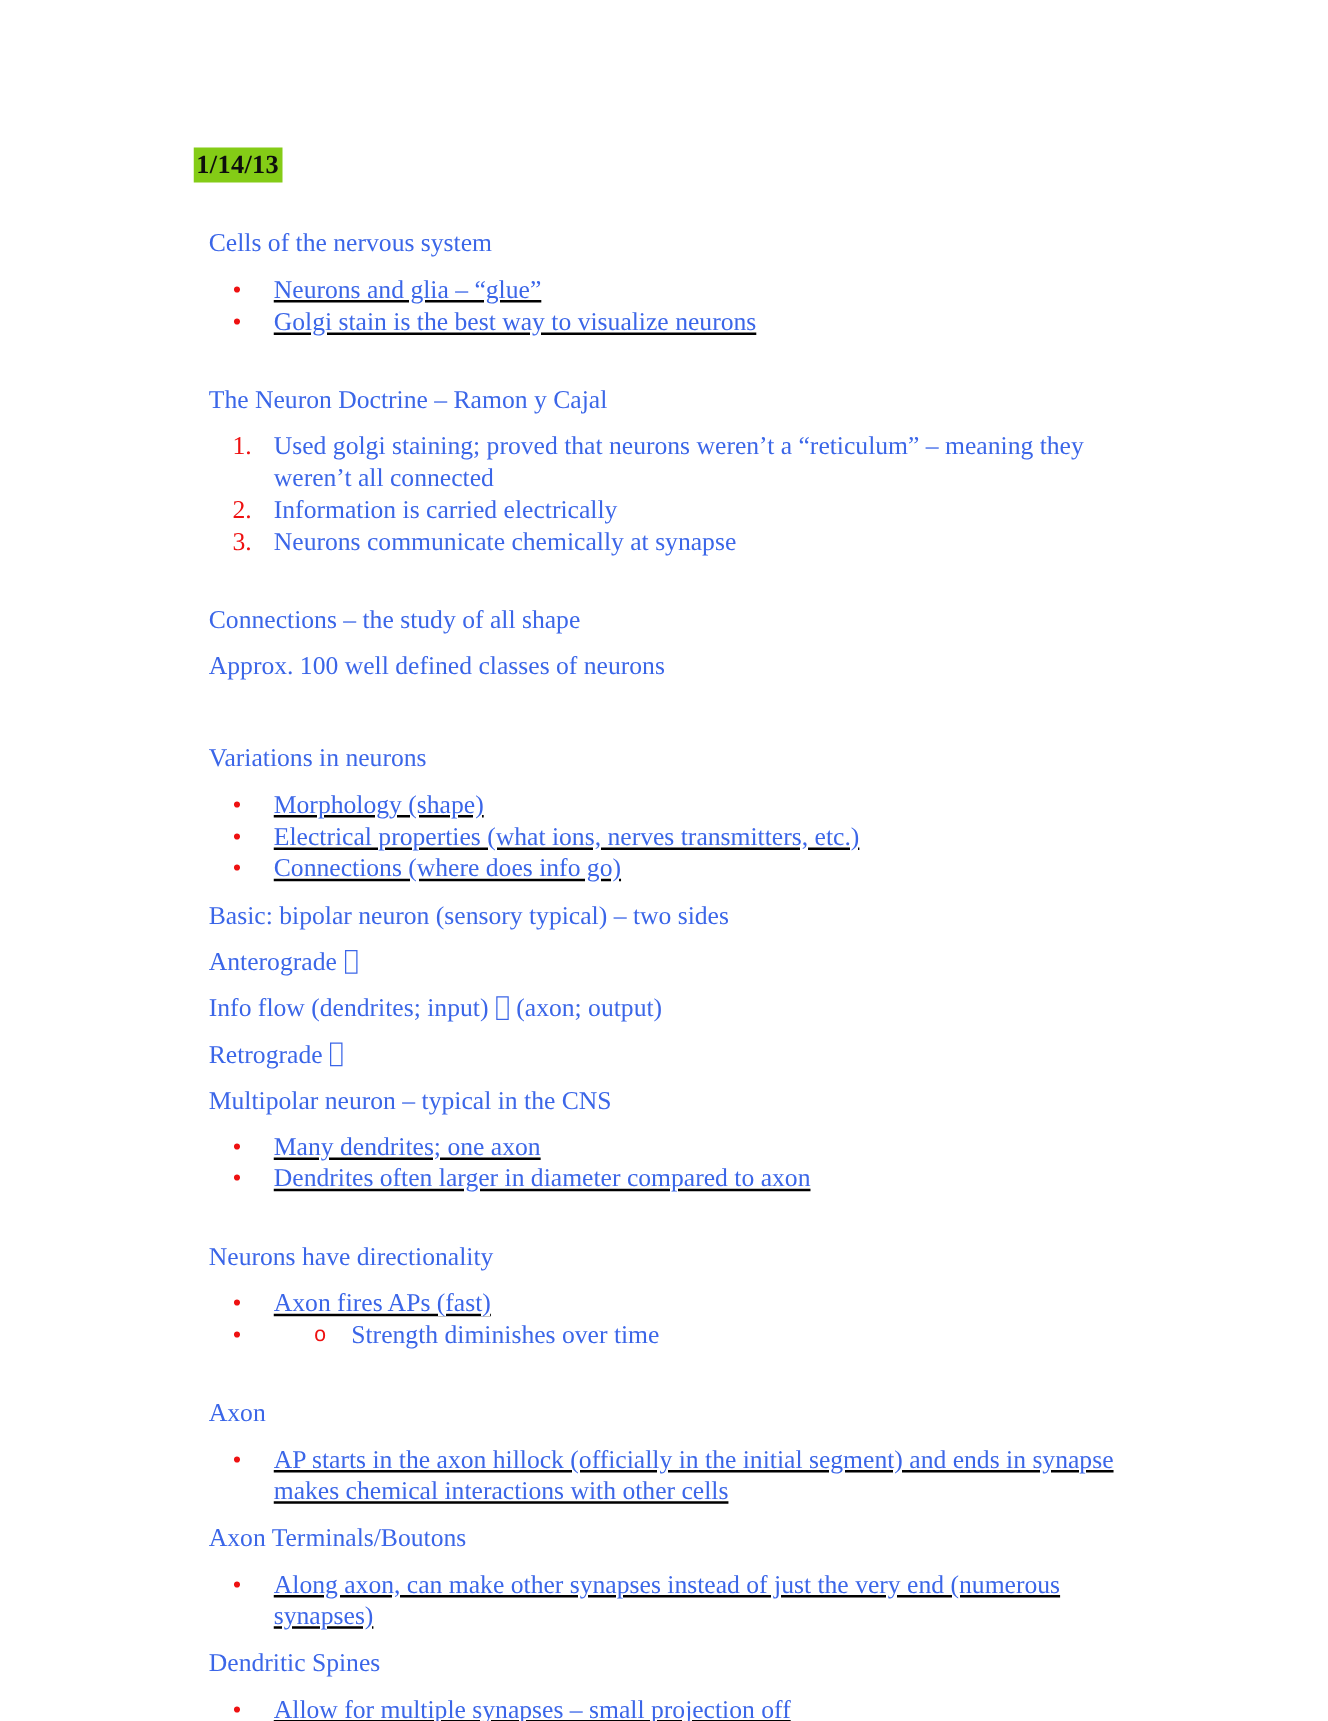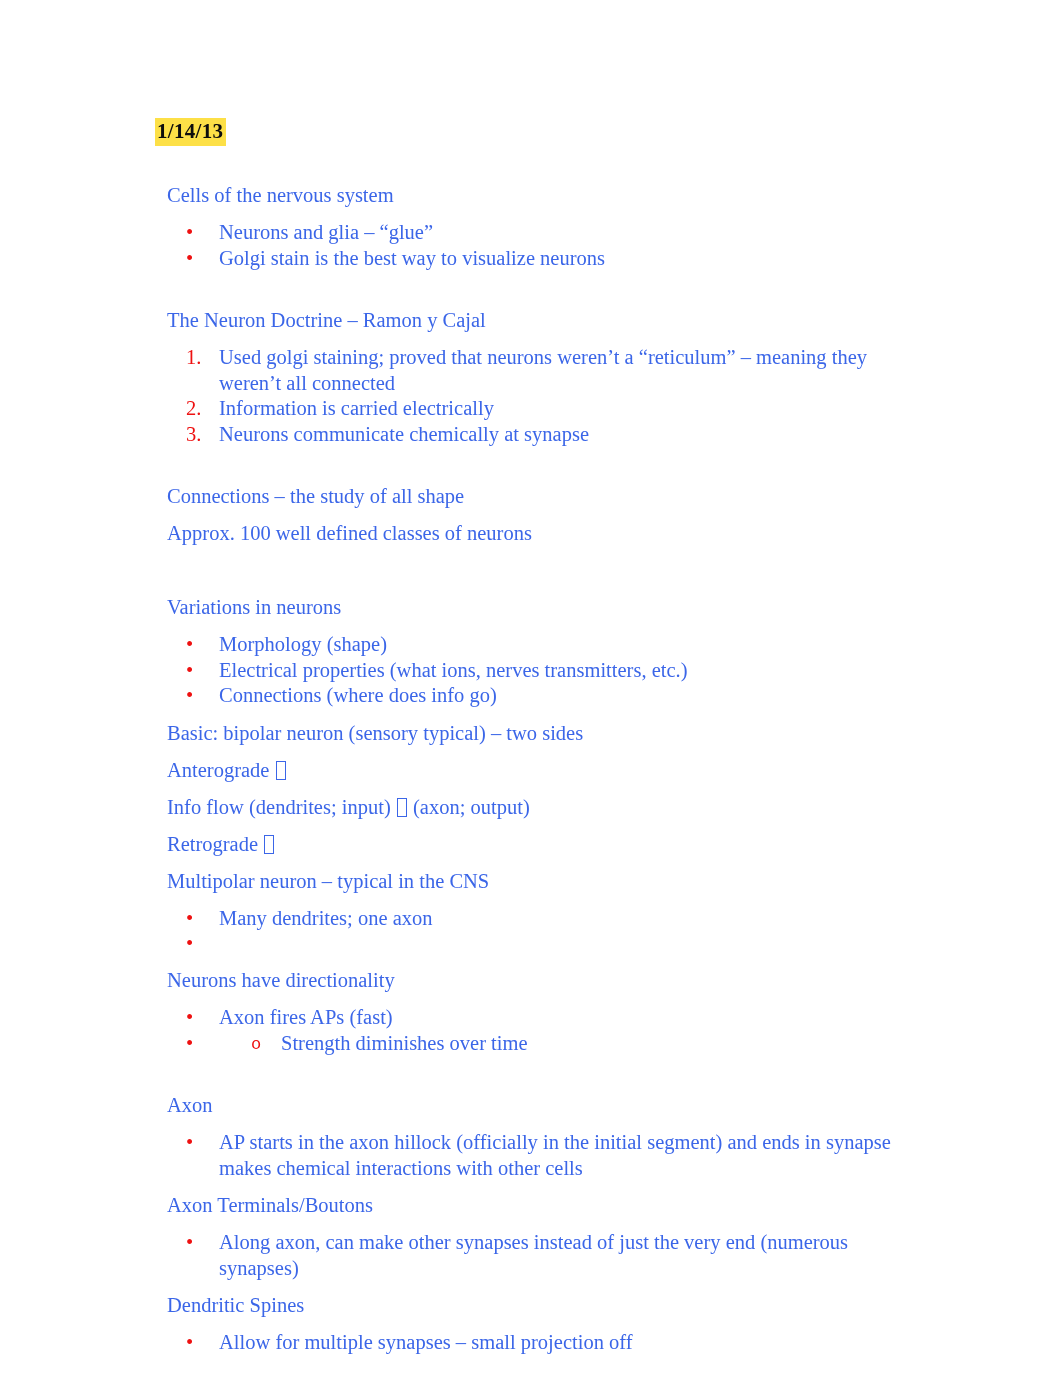--- a/index.html
+++ b/index.html
@@ -24,21 +24,21 @@
   }
 
   .doc-date {
     font-family: "Liberation Serif", "DejaVu Serif", serif;
     font-weight: bold;
     font-size: 21px;
     line-height: 25px;
     color: #0d0d0d;
     letter-spacing: 0.3px;
     display: inline-block;
-    background: #fde047;
+    background: #84cc16;
     padding: 1px 3px 2px 2px;
     margin-left: 0px;
   }
 
   .spacer-line {
     height: 25px;
   }
 
   .block {
     margin: 0;
@@ -52,20 +52,21 @@
     color: #3b66e8;
     white-space: pre-wrap;
     margin: 12px;
   }
 
   
   ul.bullets {
     list-style: none;
     margin: 0;
     padding: 0;
+    text-decoration: underline;
   }
   ul.bullets > li {
     position: relative;
     font-size: 20.5px;
     line-height: 25.5px;
     color: #3b66e8;
     padding-left: 64px;
     margin: 0;
   }
   ul.bullets > li > .marker {
@@ -222,20 +223,21 @@
 
     <p class="line">Multipolar neuron – typical in the CNS</p>
 
     <ul class="bullets">
       <li>
         <span class="marker"></span>
         <span>Many dendrites; one axon</span>
       </li>
       <li>
         <span class="marker"></span>
+        <span>Dendrites often larger in diameter compared to axon</span>
       </li>
     </ul>
   </div>
 
   <div class="spacer-line"></div>
 
   <div class="block">
     <p class="line">Neurons have directionality</p>
     <ul class="bullets">
       <li>

